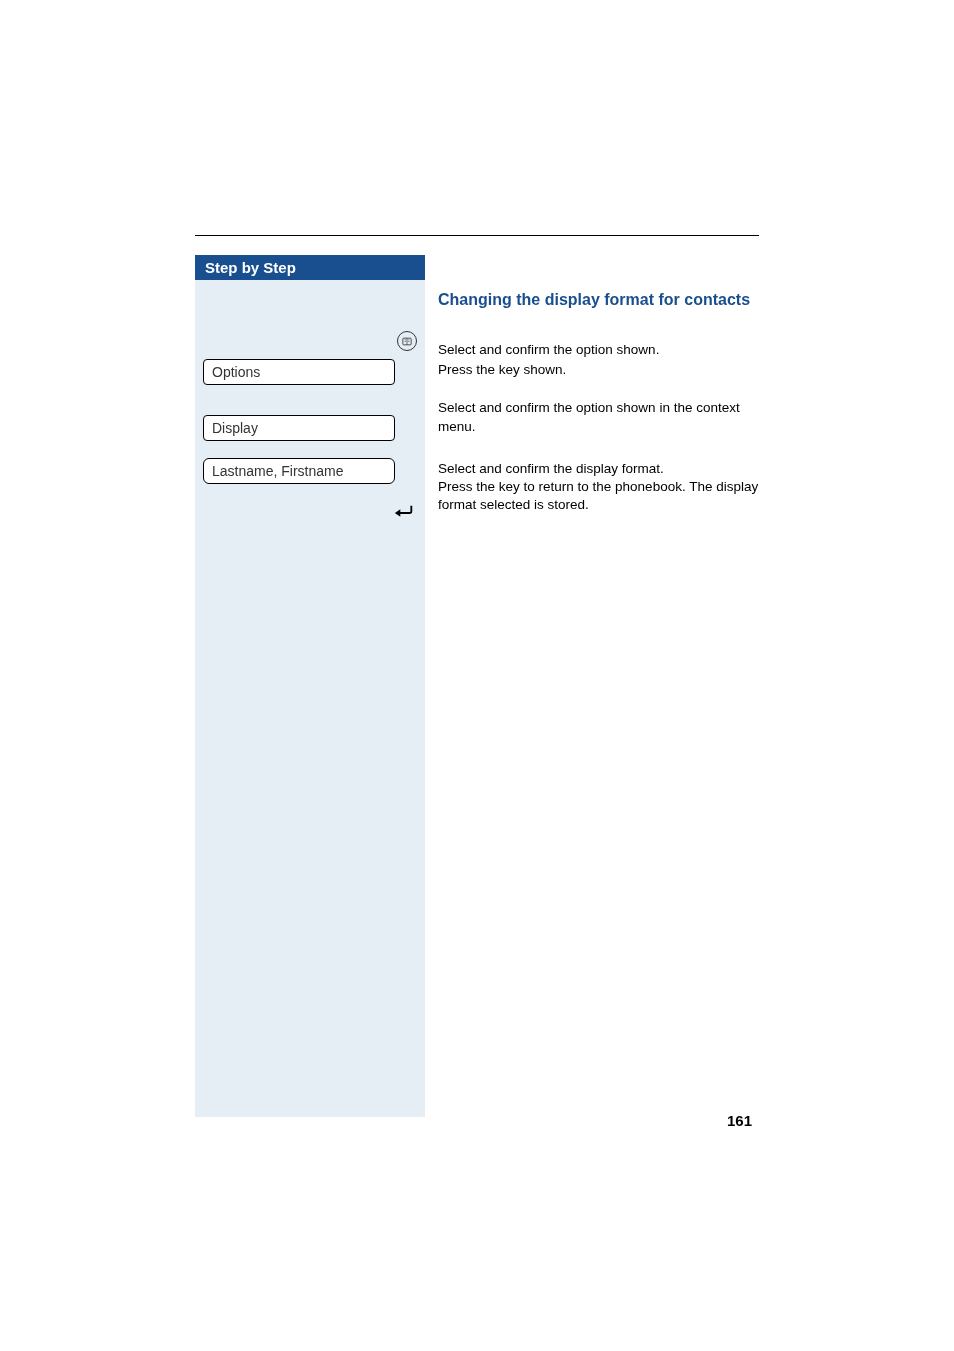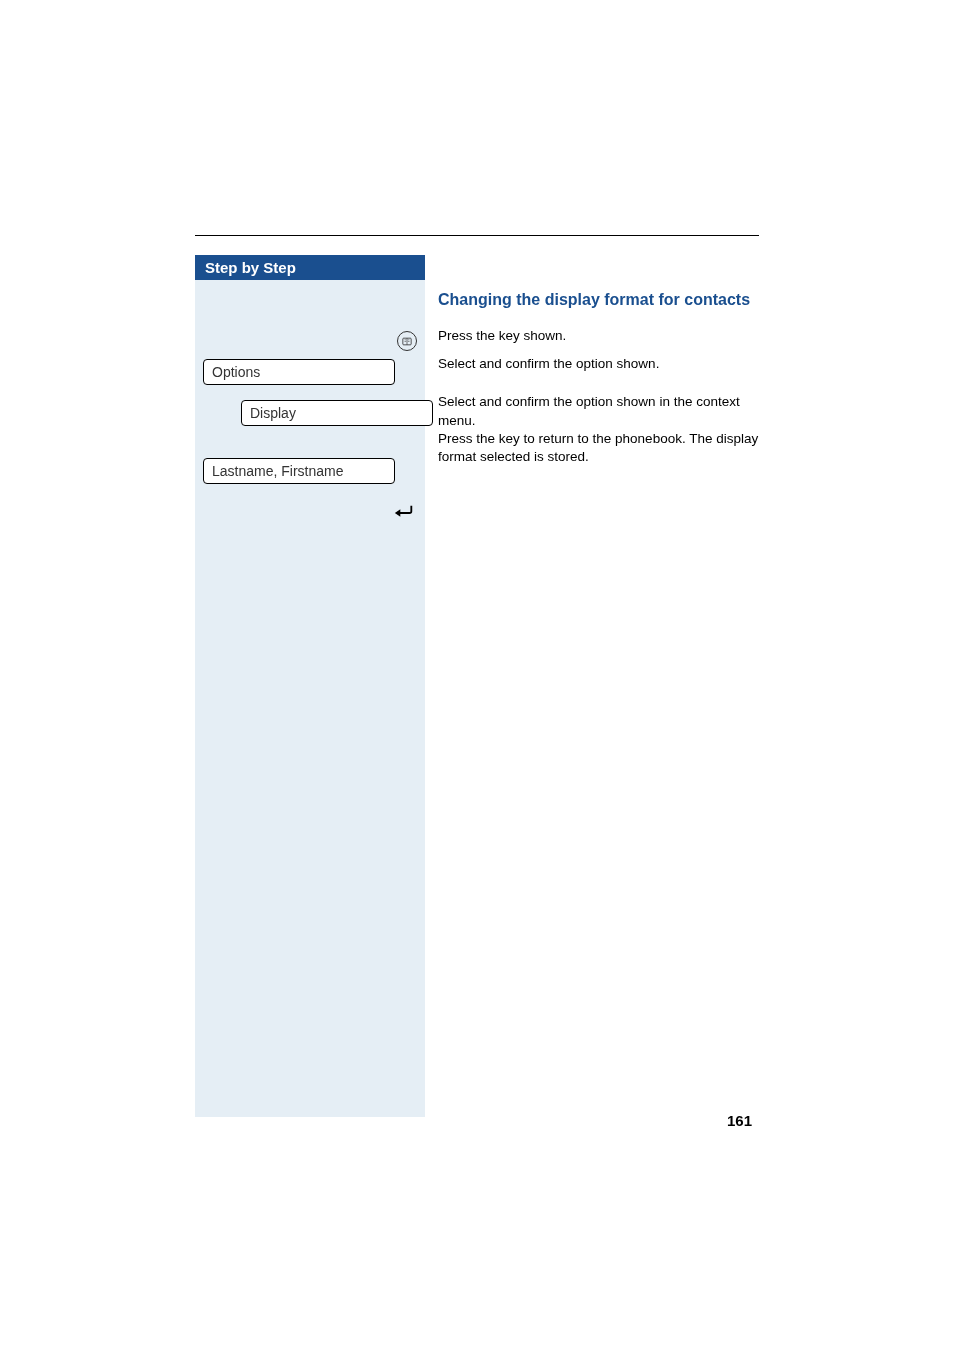--- a/index.html
+++ b/index.html
@@ -84,45 +84,45 @@
       background: #fff;
       padding: 4px 8px;
       font-family: Arial, sans-serif;
       font-size: 14px;
       color: #333;
     }
     .menu-options {
       top: 79px;
     }
     .menu-display {
-      top: 120px;
-      margin-left: 38px;
+      top: 135px;
     }
     .menu-format {
       top: 178px;
+      border-radius: 6px;
     }
     .back-icon {
       position: absolute;
       top: 222px;
       right: 10px;
       width: 22px;
       height: 16px;
     }
     .content {
       position: absolute;
       top: 255px;
       left: 438px;
       width: 325px;
     }
     .section-title {
       color: #1a4f8f;
       font-weight: bold;
       font-size: 16px;
       margin-top: 36px;
-      margin-bottom: 18px;
+      margin-bottom: 32px;
     }
     .instruction {
       font-size: 13.5px;
       color: #000;
       line-height: 1.35;
     }
     .instr-1 { margin-top: 2px; }
     .instr-2 { margin-top: 10px; }
     .instr-3 { margin-top: 20px; }
     .instr-4 { margin-top: 24px; }
@@ -168,21 +168,22 @@
           <path d="M 20 4 L 20 10 Q 20 12 18 12 L 6 12" fill="none" stroke="#000" stroke-width="2"></path>
           <path d="M 2 12 L 8 8 L 8 16 Z" fill="#000"></path>
         </svg>
       </div>
 
     </div>
   </div>
 
   <div class="content">
     <h2 class="section-title">Changing the display format for contacts</h2>
+    <p class="instruction instr-2">Select and confirm the option shown.</p>
     <p class="instruction instr-1">Press the key shown.</p>
-    <p class="instruction instr-2">Select and confirm the option shown.</p>
     <p class="instruction instr-3">Select and confirm the option shown in the context menu.</p>
+    <p class="instruction instr-4">Select and confirm the display format.</p>
     <p class="instruction instr-5">Press the key to return to the phonebook. The display format selected is stored.</p>
   </div>
 
   <div class="page-number">161</div>
 
 </div>
 
 </body></html>

